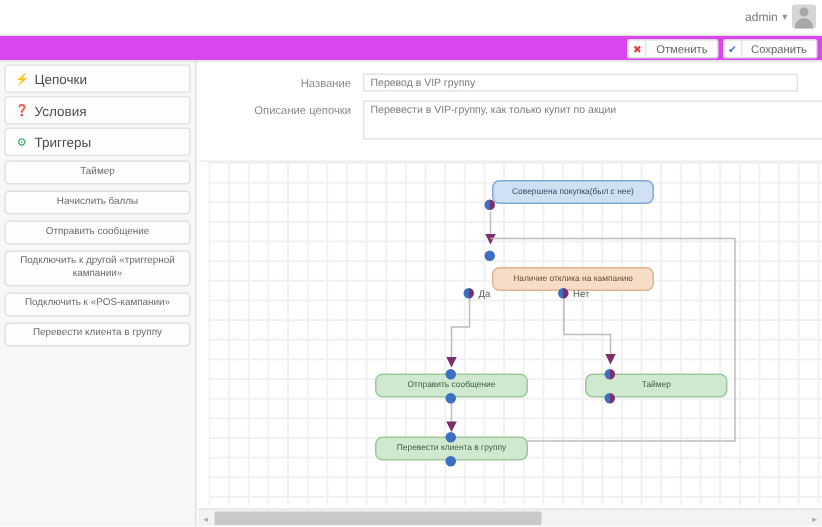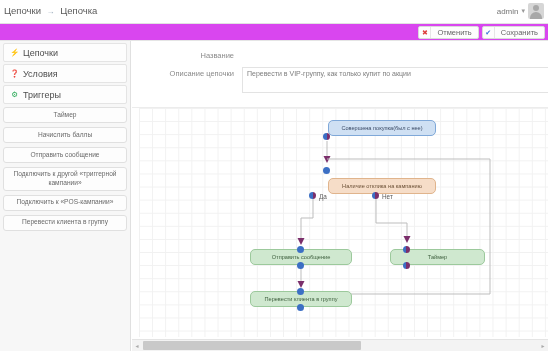--- a/index.html
+++ b/index.html
@@ -236,25 +236,20 @@
     width: 218px; height: 9px;
     background: #c9c9c9;
     border-radius: 1px;
     cursor: grab;
   }
 </style>
 </head>
 <body>
 
 <div id="topbar">
-  <div id="breadcrumb">
-    <span class="crumb">Цепочки</span>
-    <span class="crumb-sep">→</span>
-    <span class="crumb">Цепочка</span>
-  </div>
   <div id="user-area">
     <span id="user-name">admin</span>
     <span id="user-caret">▾</span>
     <span id="avatar"></span>
   </div>
 </div>
 
 <div id="actionbar">
   <div id="action-buttons">
     <div class="act-btn">
@@ -291,20 +286,21 @@
     <div class="trig-btn">Отправить сообщение</div>
     <div class="trig-btn two-line">Подключить к другой «триггерной кампании»</div>
     <div class="trig-btn">Подключить к «POS-кампании»</div>
     <div class="trig-btn">Перевести клиента в группу</div>
   </div>
 </div>
 
 <div id="form-area">
   <div class="form-row" style="left:0; top:8px;">
     <div class="form-label">Название</div>
+    <input class="form-input" type="text" value="Перевод в VIP группу" style="">
   </div>
 
   <div class="form-row" style="left:0; top:26px;justify-content:space-between;">
     <div class="form-label">Описание цепочки</div>
     <div style="position:relative;">
       <textarea class="form-textarea" style="">Перевести в VIP-группу, как только купит по акции</textarea>
       <span id="resize-handle"></span>
     </div>
   </div>
 </div>

